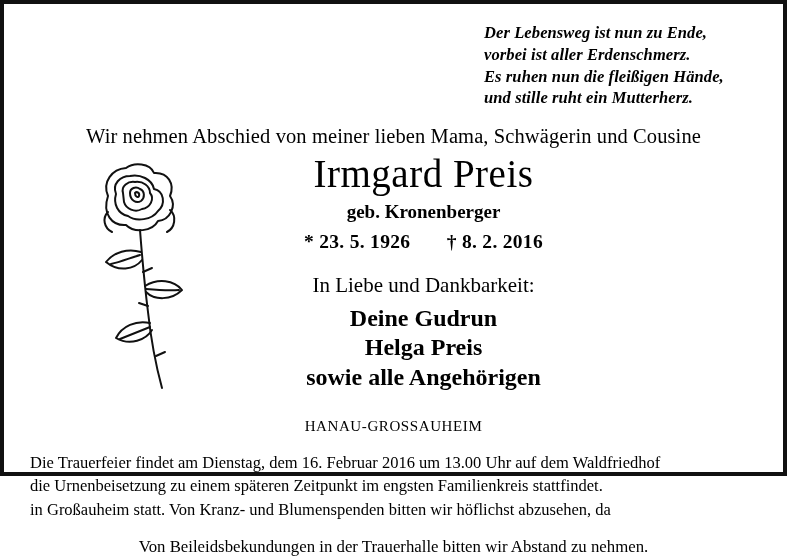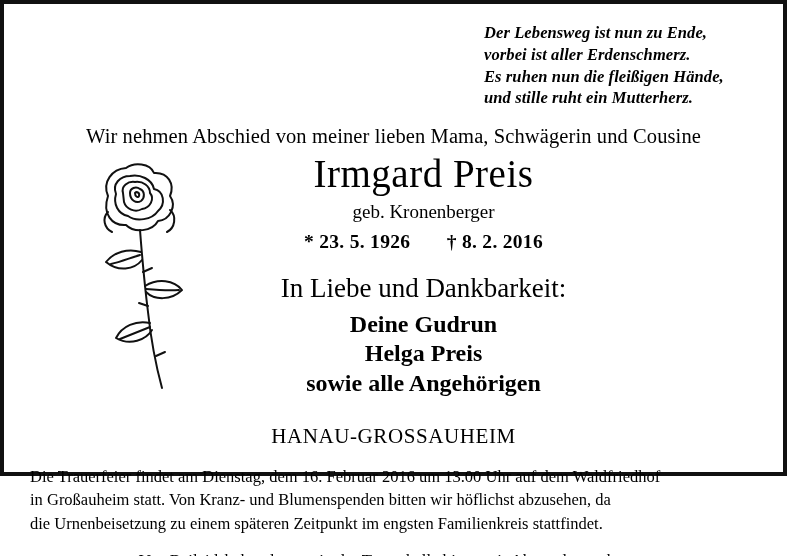--- a/index.html
+++ b/index.html
@@ -67,48 +67,48 @@
 
   .name {
     font-size: 39px;
     font-weight: 400;
     letter-spacing: 0.5px;
     margin-top: 6px;
     line-height: 1.05;
   }
   .maiden {
     font-size: 19px;
-    font-weight: 400;
+    font-weight: 700;
     margin-top: 6px;
   }
   .dates {
     font-size: 19.5px;
     font-weight: 700;
     margin-top: 8px;
     letter-spacing: 0.3px;
   }
   .dates .sep {
     display: inline-block;
     width: 26px;
   }
 
   .dedication {
-    font-size: 27px;
+    font-size: 21px;
     margin-top: 20px;
   }
   .survivor {
     font-size: 24px;
     font-weight: 700;
     margin-top: 6px;
     line-height: 1.22;
   }
 
   .place {
     text-align: center;
-    font-size: 21px;
+    font-size: 15px;
     margin-top: 26px;
     letter-spacing: 0.6px;
   }
 
   .ceremony {
     text-align: left;
     font-size: 16.5px;
     line-height: 1.42;
     margin-top: 16px;
     padding: 0 4px;
@@ -187,22 +187,22 @@
         <div>Helga Preis</div>
         <div>sowie alle Angehörigen</div>
       </div>
     </div>
   </div>
 
   <div class="place">HANAU-GROSSAUHEIM</div>
 
   <div class="ceremony">
     <div>Die Trauerfeier findet am Dienstag, dem 16. Februar 2016 um 13.00 Uhr auf dem Waldfriedhof</div>
+    <div>die Urnenbeisetzung zu einem späteren Zeitpunkt im engsten Familienkreis stattfindet.</div>
     <div>in Großauheim statt. Von Kranz- und Blumenspenden bitten wir höflichst abzusehen, da</div>
-    <div>die Urnenbeisetzung zu einem späteren Zeitpunkt im engsten Familienkreis stattfindet.</div>
   </div>
 
   <div class="closing">
     <div>Von Beileidsbekundungen in der Trauerhalle bitten wir Abstand zu nehmen.</div>
 
   </div>
 
 </div>
 
 </body></html>

